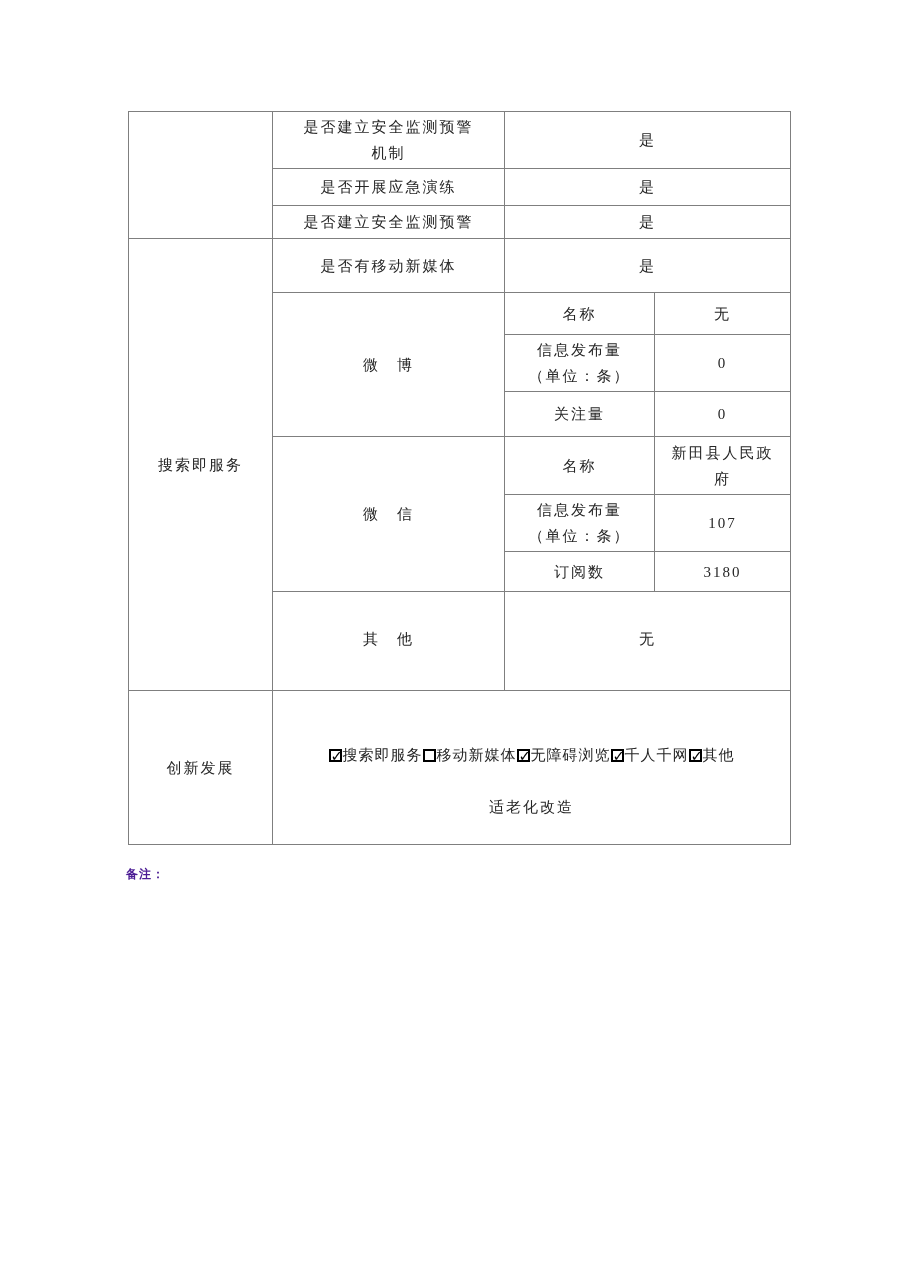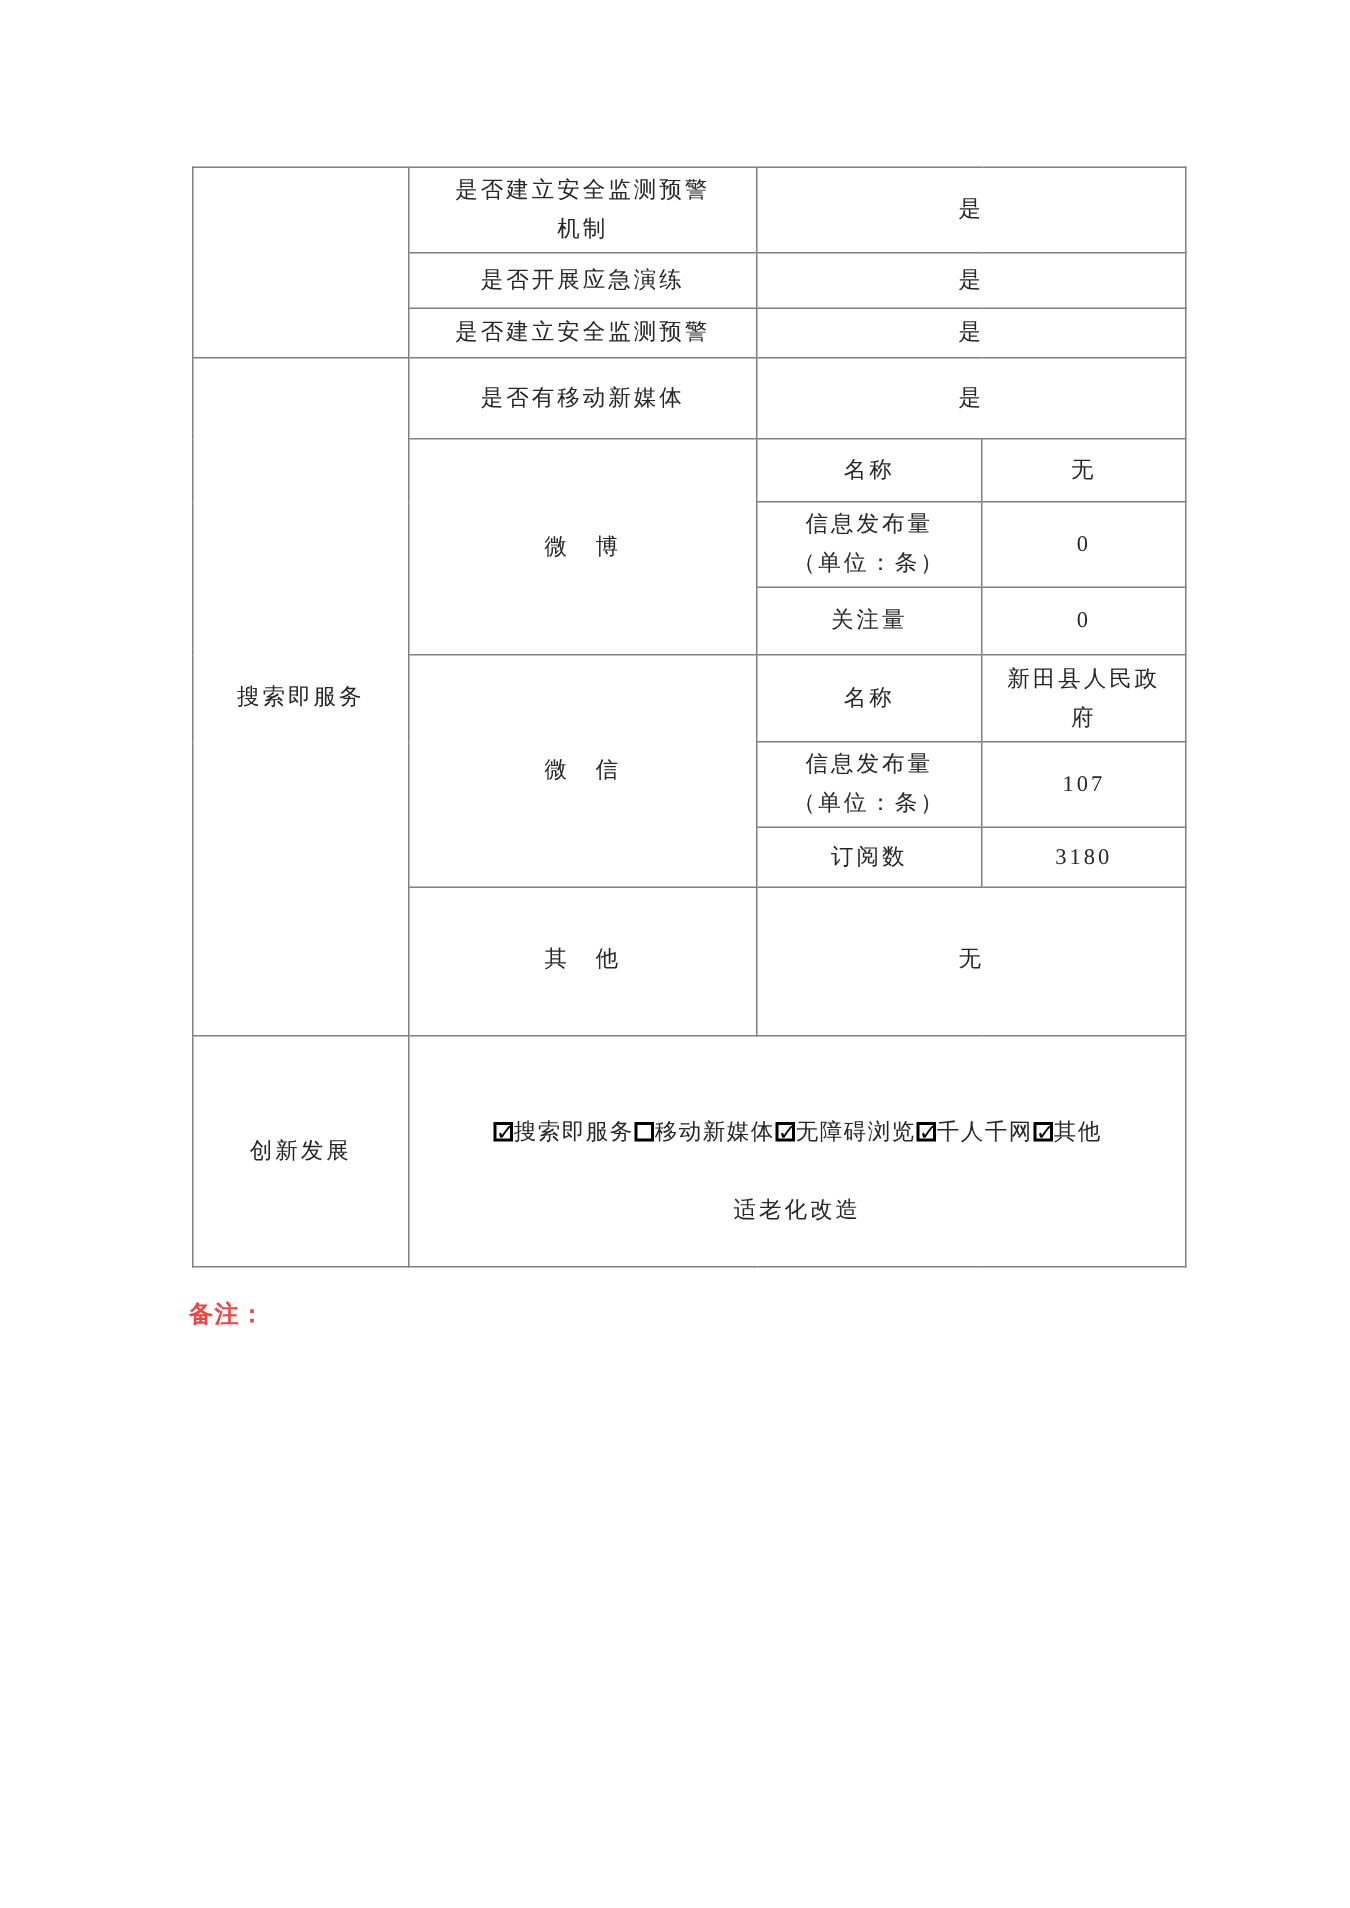--- a/index.html
+++ b/index.html
@@ -72,24 +72,24 @@
     letter-spacing: 0;
   }
   .cb-label { letter-spacing: 1px; }
   .other-detail {
     text-underline-offset: 4px;
     display: inline-block;
   }
   .note {
     position: absolute;
     left: 126px; top: 866px;
-    font-size: 16px;
+    font-size: 12px;
     font-weight: bold;
     letter-spacing: 1px;
-    color: #ef4444;
+    color: #4c1d95;
   }
   .page-number {
     position: absolute;
     left: 0; top: 1178px;
     width: 100%;
     text-align: center;
     font-size: 17px;
     color: #1a1a1a;
   }
 </style>

